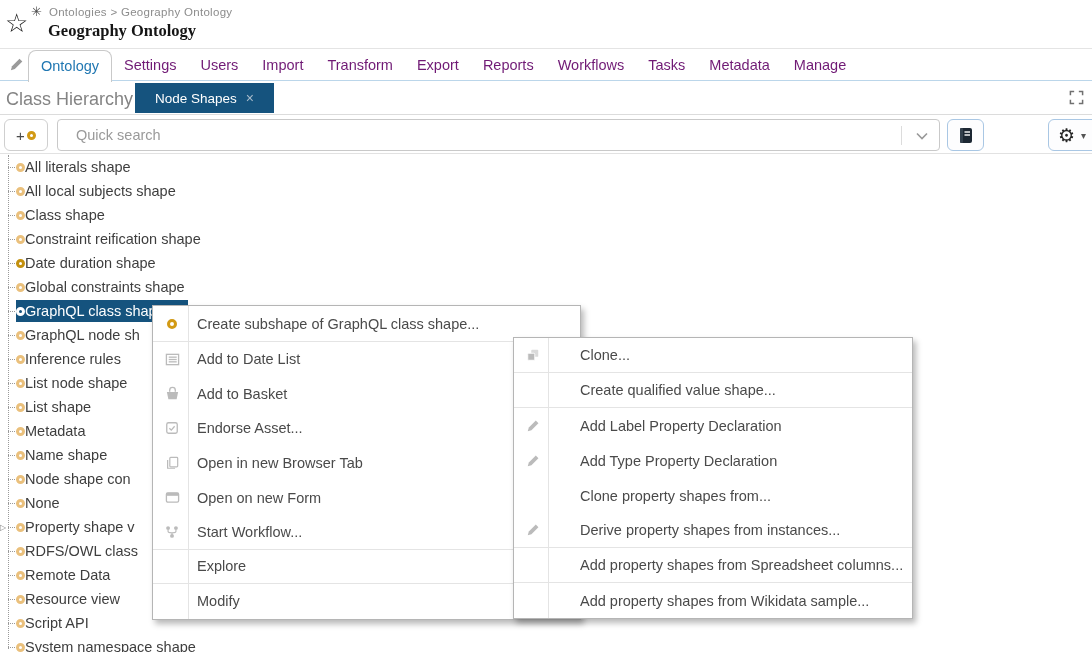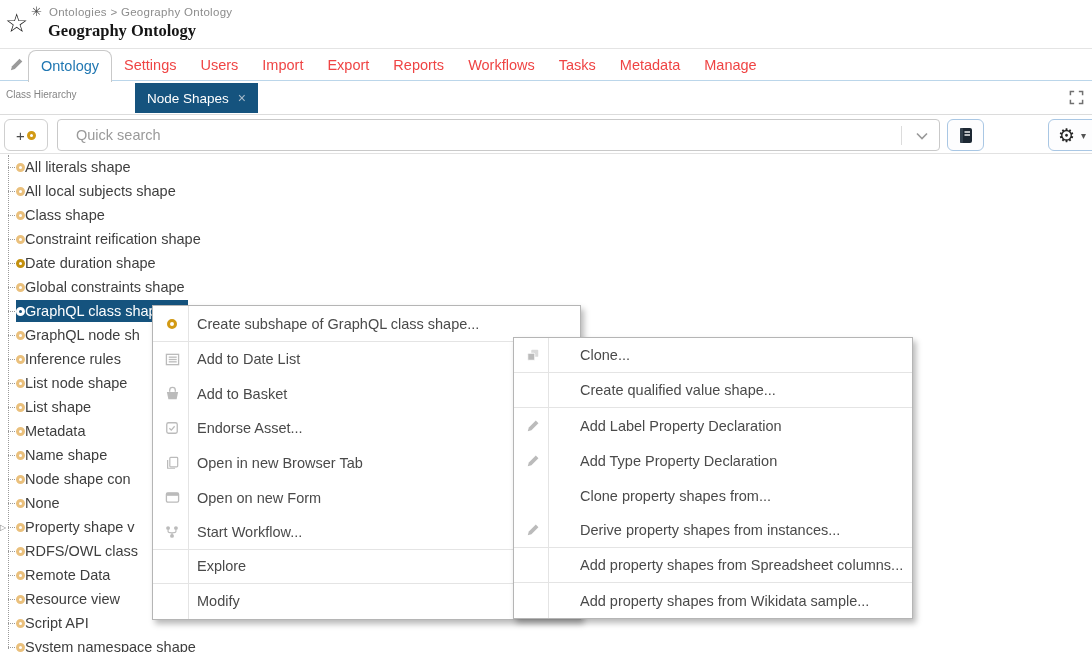--- a/index.html
+++ b/index.html
@@ -14,31 +14,31 @@
   #crumb-txt { font-size:11.5px; color:#8c8c8c; letter-spacing:.3px; }
   #page-title { position:absolute; left:48px; top:21px; font-family:"Liberation Serif", serif;
     font-weight:bold; font-size:16.5px; color:#151515; }
   #header-line { position:absolute; left:0; top:48px; width:1092px; height:1px; background:#e4e4e4; }
 
   
   #tabbar { position:absolute; left:0; top:49px; width:1092px; height:32px;
     border-bottom:1px solid #bbd6ea; }
   #tab-pencil { position:absolute; left:9px; top:8px; color:#9a9a9a; }
   #tabs { position:absolute; left:28px; top:1px; height:33px; display:flex; }
-  .tab { height:32px; line-height:31px; padding:0 12px; font-size:14.5px; color:#ef4444;
+  .tab { height:32px; line-height:31px; padding:0 12px; font-size:14.5px; color:#701a75;
     cursor:pointer; white-space:nowrap; }
   .tab.active { border:1px solid #c9c9c9; border-bottom:none; border-radius:8px 8px 0 0;
     background:#fff; color:#2077b2; height:33px; }
 
   
   #subtabs { position:absolute; left:0; top:82px; width:1092px; height:33px;
     border-bottom:1px solid #dcdcdc; background:#fff; }
-  #subtab-classhier { position:absolute; left:6px; top:7px; font-size:10px; color:#848484; }
+  #subtab-classhier { position:absolute; left:6px; top:7px; font-size:18px; color:#848484; }
   #subtab-nodeshapes { position:absolute; left:135px; top:1px; height:30px; background:#15537E;
-    color:#fff; font-size:13.5px; display:flex; align-items:center; padding:0 12px; }
+    color:#fff; font-size:13.5px; display:flex; align-items:center; padding:0 20px; }
   #subtab-close { margin-left:9px; color:#a9bccb; font-size:14px; cursor:pointer; }
   #expand-ic { position:absolute; right:8px; top:8px; color:#707070; }
 
   
   #toolbar { position:absolute; left:0; top:116px; width:1092px; height:38px;
     border-bottom:1px solid #e2e2e2; background:#fff; }
   #new-btn { position:absolute; left:4px; top:3px; width:44px; height:32px; background:#fff;
     border:1px solid #cfcfcf; border-radius:6px; display:flex; align-items:center;
     justify-content:center; gap:2px; cursor:pointer; }
   #new-plus { font-size:15px; color:#4a4a4a; }
@@ -112,20 +112,21 @@
   <span id="tab-pencil">
     <svg width="15" height="15" viewBox="0 0 16 16">
         <path d="M2 14l1.2-4.2 8-8 3 3-8 8L2 14z" fill="#9a9a9a"></path>
       </svg>
   </span>
   <div id="tabs">
     <span class="tab active">Ontology</span>
     <span class="tab">Settings</span>
     <span class="tab">Users</span>
     <span class="tab">Import</span>
+    <span class="tab">Transform</span>
     <span class="tab">Export</span>
     <span class="tab">Reports</span>
     <span class="tab">Workflows</span>
     <span class="tab">Tasks</span>
     <span class="tab">Metadata</span>
     <span class="tab">Manage</span>
   </div>
 </div>
 
 <div id="subtabs">

